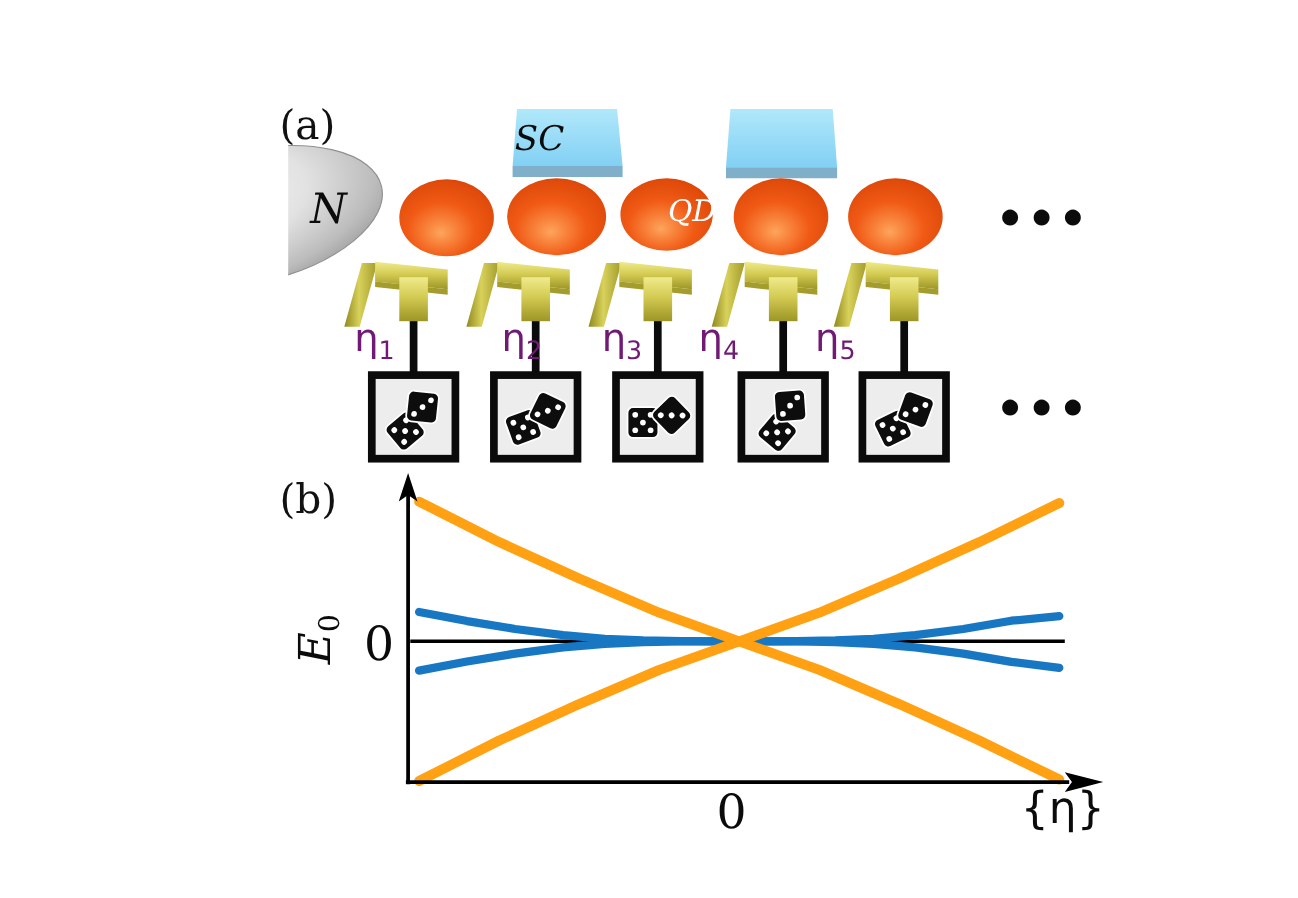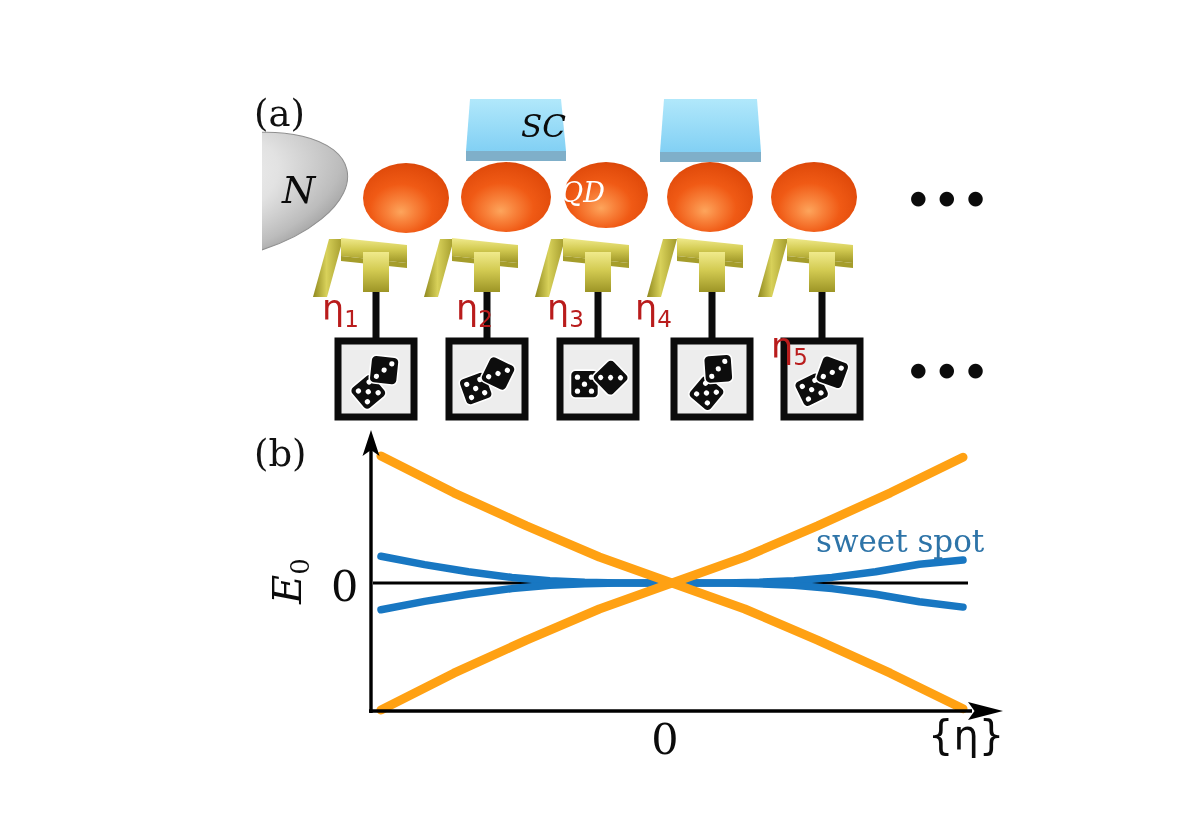--- a/index.html
+++ b/index.html
@@ -2,23 +2,23 @@
 <html><head>
 <meta charset="utf-8">
 <style>
   html,body{margin:0;padding:0;background:#ffffff;}
   #canvas{position:relative;width:1180px;height:816px;background:#ffffff;overflow:hidden;
           font-family:"DejaVu Serif",serif;color:#0b0b0b;}
   #gfx{position:absolute;left:0;top:0;}
   .lbl{position:absolute;white-space:nowrap;}
   .tag{font-size:37px;color:#111;}
   .lead-lbl{left:282px;top:168px;font-size:38px;font-style:italic;}
-  .sc-lbl{left:468px;top:108px;width:98px;text-align:right;font-size:31px;font-style:italic;}
-  .qd-lbl{left:561px;top:177px;width:90px;text-align:left;font-size:27px;font-style:italic;color:#ffffff;}
-  .eta{position:absolute;top:288px;font-family:"DejaVu Sans",sans-serif;font-size:35px;color:#b91c1c;text-align:center;}
+  .sc-lbl{left:468px;top:108px;width:98px;text-align:left;font-size:31px;font-style:italic;}
+  .qd-lbl{left:561px;top:177px;width:90px;text-align:right;font-size:27px;font-style:italic;color:#ffffff;}
+  .eta{position:absolute;top:288px;font-family:"DejaVu Sans",sans-serif;font-size:35px;color:#701a75;text-align:center;}
   .eta .eta-sub{font-size:23px;vertical-align:-7px;letter-spacing:0;}
   .dots{font-family:"DejaVu Sans",sans-serif;font-size:19px;letter-spacing:12px;color:#0b0b0b;}
   .ylab{left:243px;top:556px;width:92px;height:50px;text-align:center;
         transform:rotate(-90deg);transform-origin:50% 50%;font-size:40px;font-style:italic;}
   .ylab .sub0{font-size:26px;vertical-align:-8px;font-style:normal;}
   .ytick{left:331px;top:561px;font-size:43px;}
   .xtick{left:645px;top:714px;width:40px;text-align:center;font-size:43px;}
   .xlab{left:928px;top:712px;font-family:"DejaVu Sans",sans-serif;font-size:40px;}
   .ann-nonsweet{left:505px;top:475px;font-size:31px;color:#c0791b;}
   .ann-sweet{left:816px;top:523px;font-size:31px;color:#2e74a8;}
@@ -189,25 +189,24 @@
 
   <div class="lbl tag" style="left:254px;top:92px;">(a)</div>
   <div class="lbl lead-lbl">N</div>
   <div class="lbl sc-lbl">SC</div>
   <div class="lbl qd-lbl">QD</div>
 
   <div class="lbl eta" style="left:322px;"><span>η</span><span class="eta-sub">1</span></div>
   <div class="lbl eta" style="left:456px;"><span>η</span><span class="eta-sub">2</span></div>
   <div class="lbl eta" style="left:547px;"><span>η</span><span class="eta-sub">3</span></div>
   <div class="lbl eta" style="left:635px;"><span>η</span><span class="eta-sub">4</span></div>
-  <div class="lbl eta" style="left:771px;margin-top:38px;"><span>η</span><span class="eta-sub">5</span></div>
+  <div class="lbl eta" style="left:741px;"><span>η</span><span class="eta-sub">5</span></div>
 
   <div class="lbl dots" style="left:910px;top:186px;">●●●</div>
   <div class="lbl dots" style="left:910px;top:358px;">●●●</div>
 
   <div class="lbl tag" style="left:254px;top:432px;">(b)</div>
   <div class="lbl ylab"><span>E</span><span class="sub0">0</span></div>
   <div class="lbl ytick">0</div>
   <div class="lbl xtick">0</div>
   <div class="lbl xlab">{η}</div>
-  <div class="lbl ann-sweet">sweet spot</div>
 
 </div>
 
 </body></html>

